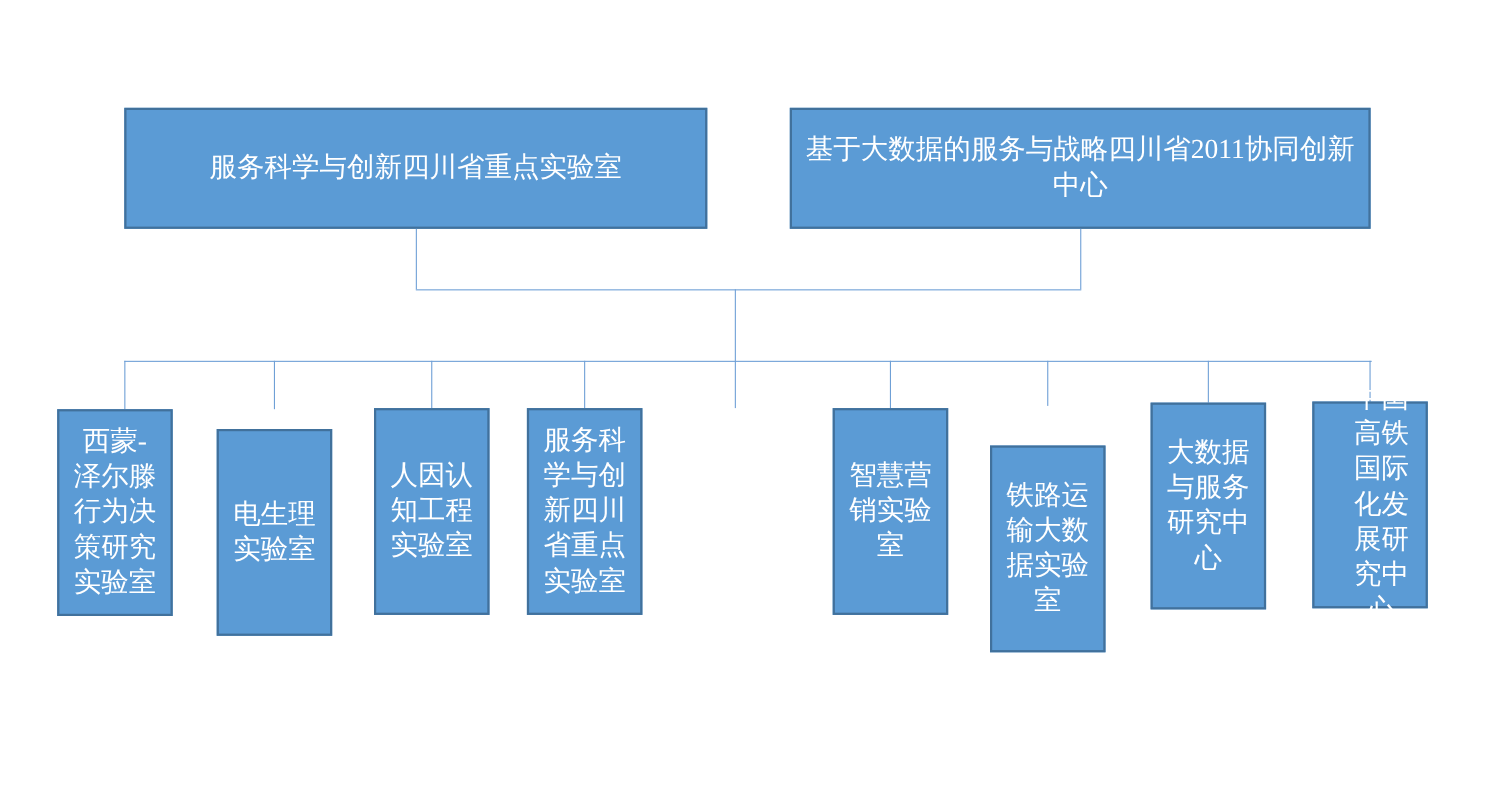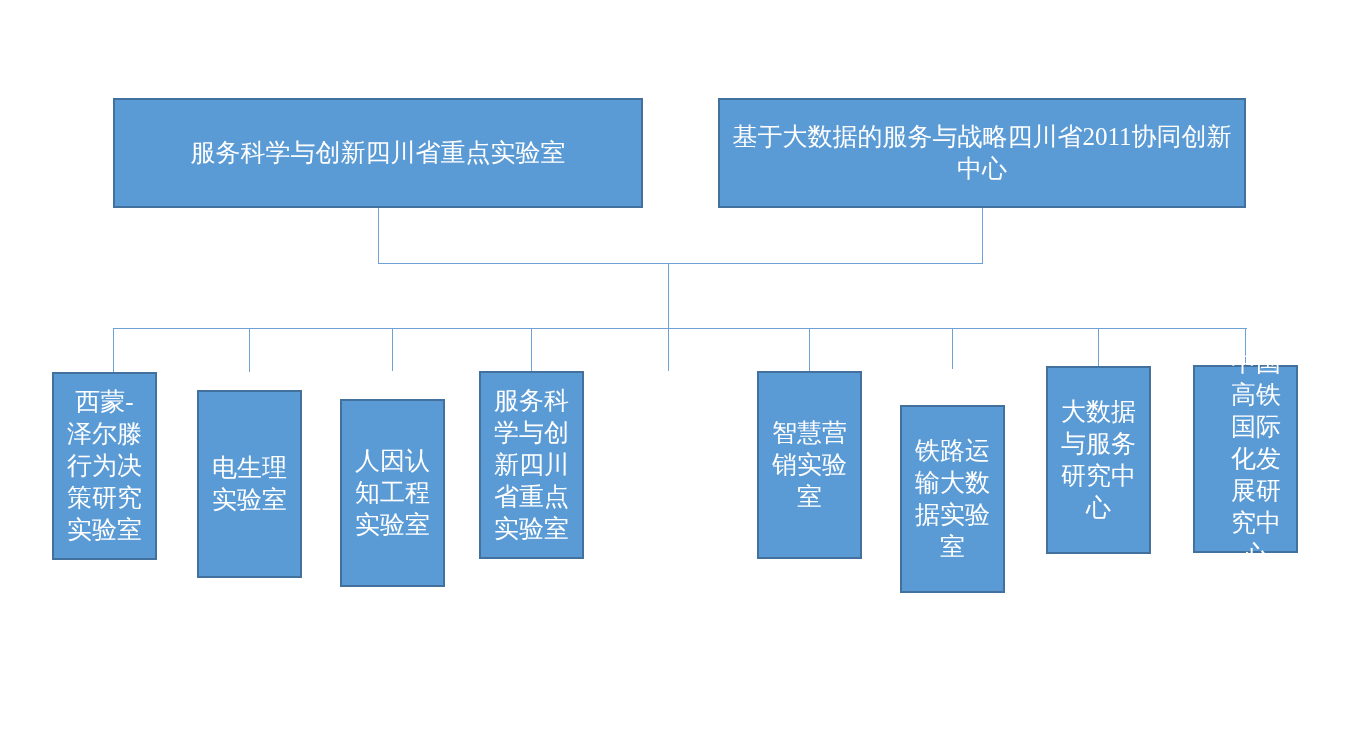--- a/index.html
+++ b/index.html
@@ -66,21 +66,21 @@
   <div class="vline" style="left:951.5px;top:328px;height:41px;"></div>
   <div class="vline" style="left:1097.5px;top:328px;height:38px;"></div>
   <div class="vline" style="left:1244.5px;top:328px;height:38px;"></div>
 
   <div class="node child-node" style="left:52px;top:372px;">
     <span class="node-label">西蒙-泽尔滕行为决策研究实验室</span>
   </div>
   <div class="node child-node" style="left:197px;top:372px;margin-top:18px;">
     <span class="node-label">电生理实验室</span>
   </div>
-  <div class="node child-node" style="left:340px;top:371px;margin-top:28px;">
+  <div class="node child-node" style="left:340px;top:371px;">
     <span class="node-label">人因认知工程实验室</span>
   </div>
   <div class="node child-node" style="left:479px;top:371px;">
     <span class="node-label">服务科学与创新四川省重点实验室</span>
   </div>
   <div class="node child-node" style="left:757px;top:371px;justify-content:center;">
     <span class="node-label">智慧营销实验室</span>
   </div>
   <div class="node child-node" style="left:900px;top:369px;margin-top:36px;">
     <span class="node-label">铁路运输大数据实验室</span>

